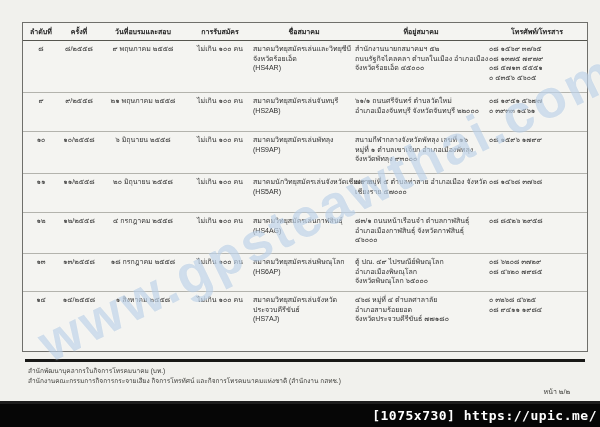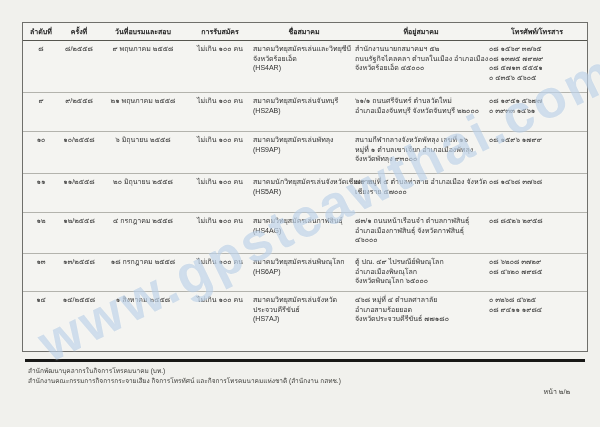--- a/index.html
+++ b/index.html
@@ -231,14 +231,17 @@
           </div>
     </div>
   </div>
   </div>
 
   <div class="divider"></div>
   <div class="footer-line l1">สำนักพัฒนาบุคลากรในกิจการโทรคมนาคม (บท.)</div>
   <div class="footer-line l2">สำนักงานคณะกรรมการกิจการกระจายเสียง กิจการโทรทัศน์ และกิจการโทรคมนาคมแห่งชาติ (สำนักงาน กสทช.)</div>
   <div class="page-number">หน้า ๒/๒</div>
 
+  <div class="bottom-bar">
+    <span>[1075x730] https://upic.me/</span>
+  </div>
 
 </div>
 
 </body></html>

